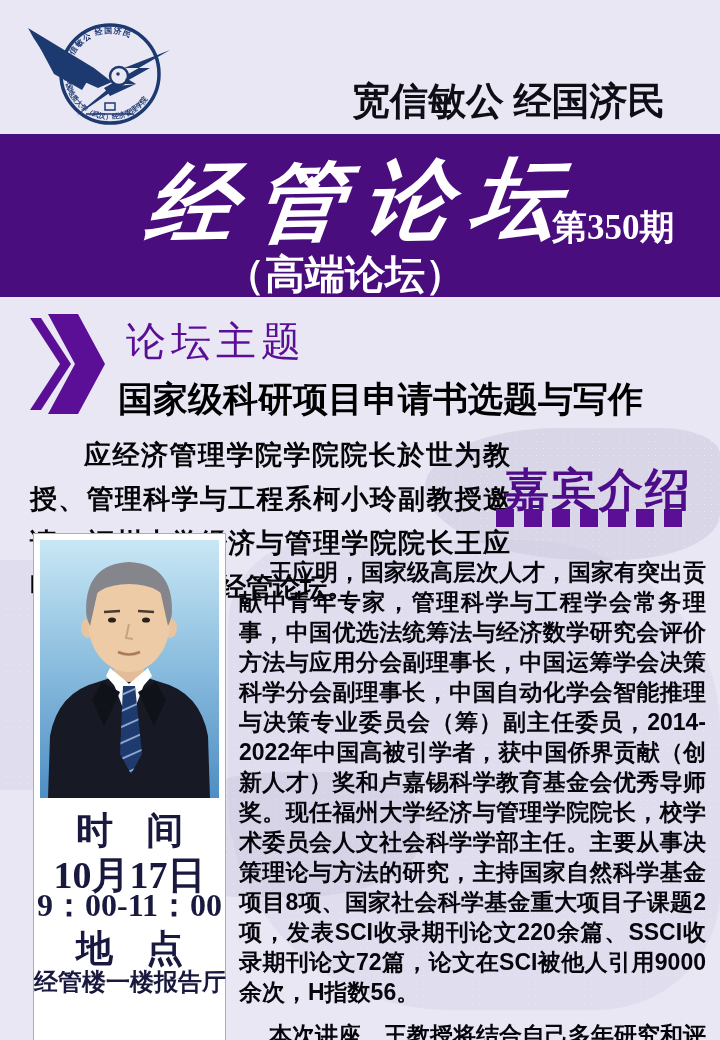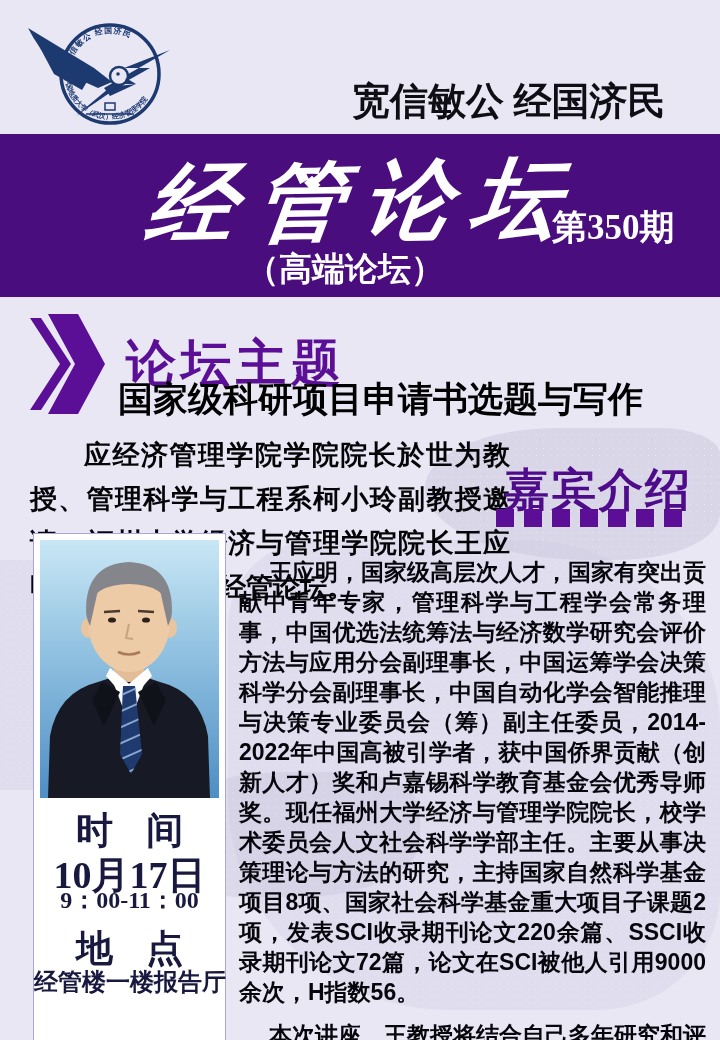--- a/index.html
+++ b/index.html
@@ -36,27 +36,27 @@
     transform:skewX(-8deg) rotate(-1deg);
   }
   .banner-issue{
     position:absolute; left:552px; top:70px;
     font-family:"Liberation Serif", serif; font-weight:bold;
     font-size:35px; color:#ffffff; white-space:nowrap;
   }
   .banner-sub{
     position:absolute; left:150px; top:113px; width:390px; text-align:center;
     font-family:Liberation Serif, serif; font-weight:bold;
-    font-size:33px; color:#ffffff; white-space:nowrap;
+    font-size:40px; color:#ffffff; white-space:nowrap;
   }
   
   .chevron{position:absolute; left:30px; top:312px; z-index:1;}
   .theme-heading{
     position:absolute; left:126px; top:314px; z-index:1;
-    font-size:50px; font-weight:bold; color:#5a0f96; letter-spacing:5px; white-space:nowrap;margin-top:16px;
+    font-size:40px; font-weight:normal; color:#5a0f96; letter-spacing:5px; white-space:nowrap;
   }
   .theme-topic{
     position:absolute; left:118px; top:376px; width:600px; text-align:left; z-index:1;
     font-family:"Liberation Serif", serif; font-weight:bold;
     font-size:35px; color:#000; white-space:nowrap;
   }
   
   .intro{
     position:absolute; left:30px; top:433px; width:480px; z-index:1;
     font-size:27px; font-weight:bold; color:#050508;
@@ -72,21 +72,21 @@
   
   .side-panel{
     position:absolute; left:33px; top:533px; width:193px; height:558px;
     background:#ffffff; border:1px solid #aba6d8; box-sizing:border-box; z-index:2;
   }
   .photo{position:absolute; left:6px; top:6px; width:179px; height:258px;}
   .sched{position:absolute; left:0; width:100%; text-align:center;
     font-family:"Liberation Serif", serif; font-weight:bold; color:#191940; white-space:nowrap;}
   .sched-time-label{top:272px; font-size:37px; letter-spacing:12px; text-indent:12px;}
   .sched-date{top:316px; font-size:38px;}
-  .sched-time{top:350px; font-size:24px;text-align:center;}
+  .sched-time{top:350px; font-size:32px;text-align:center;}
   .sched-place-label{top:390px; font-size:37px; letter-spacing:12px; text-indent:12px;}
   .sched-place{top:432px; font-size:24px;}
   
   .bio{position:absolute; left:228px; top:546px; width:489px; z-index:1;}
   .bio p{
     margin:11px; font-size:23px; font-weight:bold; color:#06060c;
     line-height:30px; text-align:justify; text-indent:1.3em;
   }
   .bio p + p{margin-top:13px;}
 </style>

